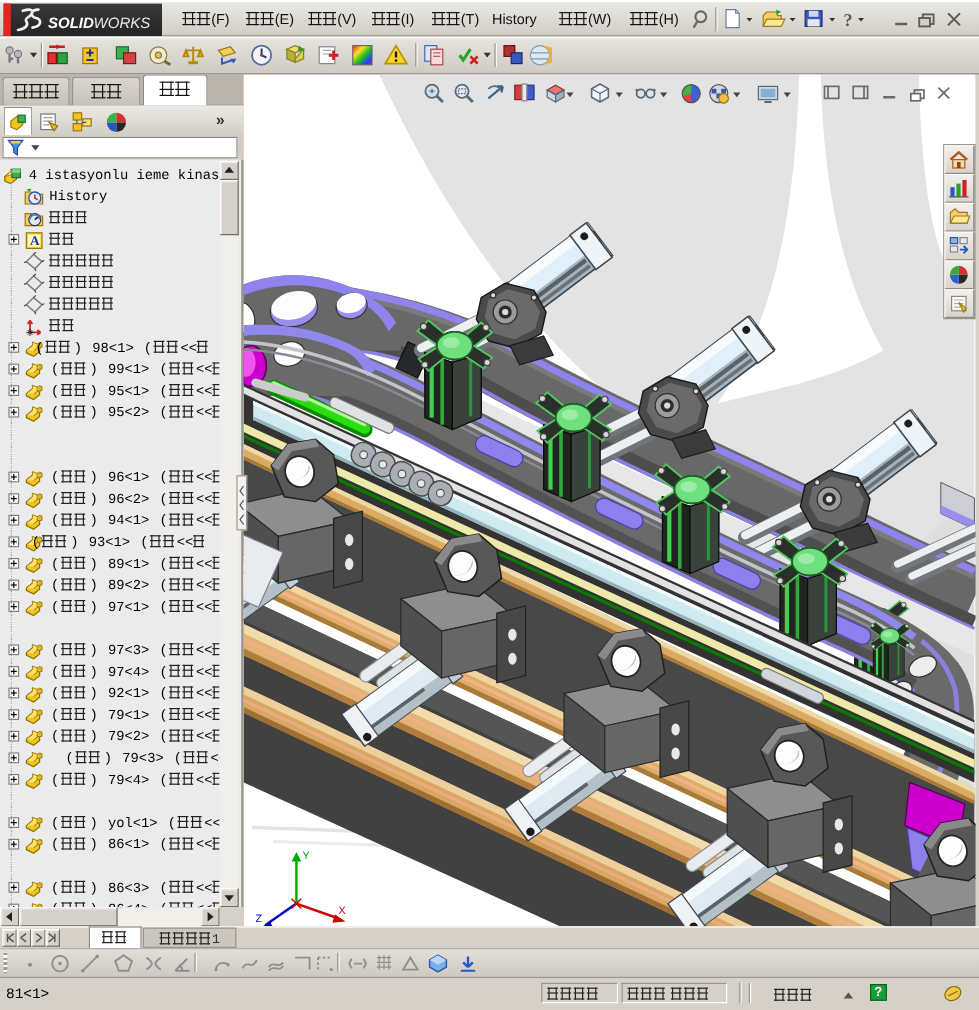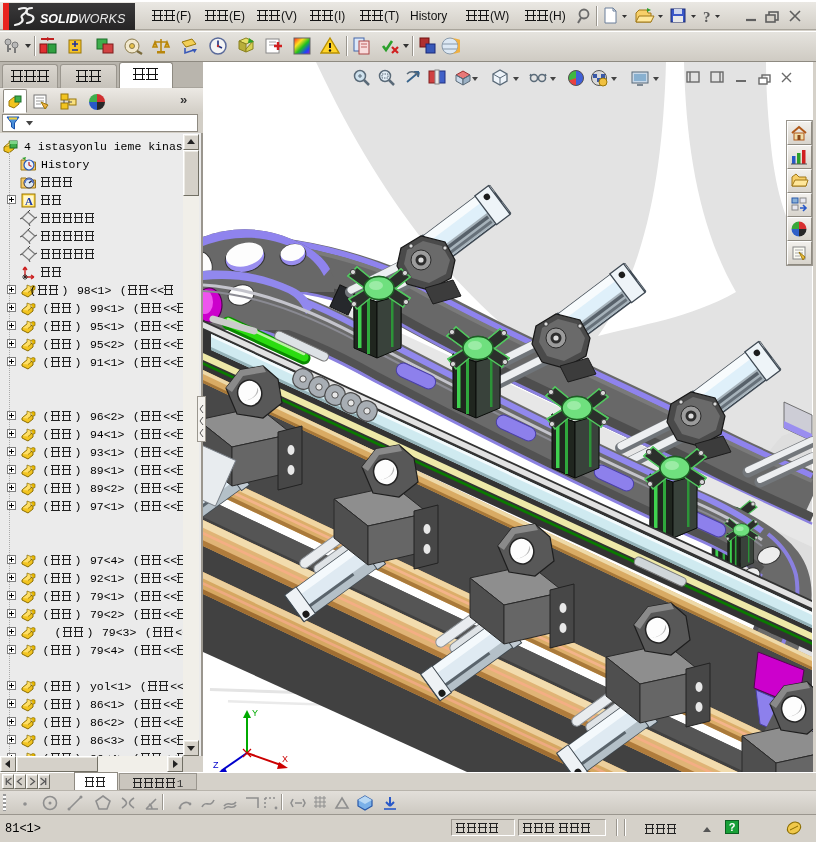--- a/index.html
+++ b/index.html
@@ -316,28 +316,28 @@
     </div>
     <div class="treerow" style="top:335px">
       <span class="plus" style="top:4px"></span>
       <span class="ticon" style="left:20px"><svg width="17" height="16" viewBox="0 0 17 16">
           <path d="M2,10 L7,6 L13,8 L13,11 L8,15 L2,12 Z" fill="#f2c420" stroke="#8a6d00"></path>
           <path d="M2,10 L7,6 L7,3 L11,4.5 L11,8.2 L8,10.5" fill="#ffdf66" stroke="#8a6d00" stroke-width="0.7"></path>
           <path d="M11,4.5 L13,3.5 L15,4.2 L15,7.5 L13,8" fill="#e8b800" stroke="#8a6d00" stroke-width="0.7"></path>
         </svg></span>
       <span class="ttext mono" style="left:41px"><span class="pn">(</span><span class="zs"></span><span class="zs"></span><span class="pn">)</span> 95&lt;2&gt; <span class="pn">(</span><span class="zs"></span><span class="zs"></span>&lt;&lt;<span class="zs"></span></span>
     </div>
-    <div class="treerow" style="top:353px">
-      <span class="plus" style="top:4px"></span>
-      <span class="ticon" style="left:20px"><svg width="17" height="16" viewBox="0 0 17 16">
-          <path d="M2,10 L7,6 L13,8 L13,11 L8,15 L2,12 Z" fill="#f2c420" stroke="#8a6d00"></path>
-          <path d="M2,10 L7,6 L7,3 L11,4.5 L11,8.2 L8,10.5" fill="#ffdf66" stroke="#8a6d00" stroke-width="0.7"></path>
-          <path d="M11,4.5 L13,3.5 L15,4.2 L15,7.5 L13,8" fill="#e8b800" stroke="#8a6d00" stroke-width="0.7"></path>
-        </svg></span>
-      <span class="ttext mono" style="left:41px"><span class="pn">(</span><span class="zs"></span><span class="zs"></span><span class="pn">)</span> 91&lt;1&gt; <span class="pn">(</span><span class="zs"></span><span class="zs"></span>&lt;&lt;<span class="zs"></span></span>
+    <div class="treerow" style="top:389px">
+      <span class="plus" style="top:4px"></span>
+      <span class="ticon" style="left:20px"><svg width="17" height="16" viewBox="0 0 17 16">
+          <path d="M2,10 L7,6 L13,8 L13,11 L8,15 L2,12 Z" fill="#f2c420" stroke="#8a6d00"></path>
+          <path d="M2,10 L7,6 L7,3 L11,4.5 L11,8.2 L8,10.5" fill="#ffdf66" stroke="#8a6d00" stroke-width="0.7"></path>
+          <path d="M11,4.5 L13,3.5 L15,4.2 L15,7.5 L13,8" fill="#e8b800" stroke="#8a6d00" stroke-width="0.7"></path>
+        </svg></span>
+      <span class="ttext mono" style="left:41px"><span class="pn">(</span><span class="zs"></span><span class="zs"></span><span class="pn">)</span> 96&lt;1&gt; <span class="pn">(</span><span class="zs"></span><span class="zs"></span>&lt;&lt;<span class="zs"></span></span>
     </div>
     <div class="treerow" style="top:407px">
       <span class="plus" style="top:4px"></span>
       <span class="ticon" style="left:20px"><svg width="17" height="16" viewBox="0 0 17 16">
           <path d="M2,10 L7,6 L13,8 L13,11 L8,15 L2,12 Z" fill="#f2c420" stroke="#8a6d00"></path>
           <path d="M2,10 L7,6 L7,3 L11,4.5 L11,8.2 L8,10.5" fill="#ffdf66" stroke="#8a6d00" stroke-width="0.7"></path>
           <path d="M11,4.5 L13,3.5 L15,4.2 L15,7.5 L13,8" fill="#e8b800" stroke="#8a6d00" stroke-width="0.7"></path>
         </svg></span>
       <span class="ttext mono" style="left:41px"><span class="pn">(</span><span class="zs"></span><span class="zs"></span><span class="pn">)</span> 96&lt;2&gt; <span class="pn">(</span><span class="zs"></span><span class="zs"></span>&lt;&lt;<span class="zs"></span></span>
     </div>
@@ -350,21 +350,21 @@
         </svg></span>
       <span class="ttext mono" style="left:41px"><span class="pn">(</span><span class="zs"></span><span class="zs"></span><span class="pn">)</span> 94&lt;1&gt; <span class="pn">(</span><span class="zs"></span><span class="zs"></span>&lt;&lt;<span class="zs"></span></span>
     </div>
     <div class="treerow" style="top:443px">
       <span class="plus" style="top:4px"></span>
       <span class="ticon" style="left:20px"><svg width="17" height="16" viewBox="0 0 17 16">
           <path d="M2,10 L7,6 L13,8 L13,11 L8,15 L2,12 Z" fill="#f2c420" stroke="#8a6d00"></path>
           <path d="M2,10 L7,6 L7,3 L11,4.5 L11,8.2 L8,10.5" fill="#ffdf66" stroke="#8a6d00" stroke-width="0.7"></path>
           <path d="M11,4.5 L13,3.5 L15,4.2 L15,7.5 L13,8" fill="#e8b800" stroke="#8a6d00" stroke-width="0.7"></path>
         </svg></span>
-      <span class="ttext mono" style="left:41px"><span class="pn">(</span><span class="zs"></span><span class="zs"></span><span class="pn">)</span> 93&lt;1&gt; <span class="pn">(</span><span class="zs"></span><span class="zs"></span>&lt;&lt;<span class="zs"></span></span>
+      <span class="ttext mono" style="left:25px"><span class="pn">(</span><span class="zs"></span><span class="zs"></span><span class="pn">)</span> 93&lt;1&gt; <span class="pn">(</span><span class="zs"></span><span class="zs"></span>&lt;&lt;<span class="zs"></span></span>
     </div>
     <div class="treerow" style="top:461px">
       <span class="plus" style="top:4px"></span>
       <span class="ticon" style="left:20px"><svg width="17" height="16" viewBox="0 0 17 16">
           <path d="M2,10 L7,6 L13,8 L13,11 L8,15 L2,12 Z" fill="#f2c420" stroke="#8a6d00"></path>
           <path d="M2,10 L7,6 L7,3 L11,4.5 L11,8.2 L8,10.5" fill="#ffdf66" stroke="#8a6d00" stroke-width="0.7"></path>
           <path d="M11,4.5 L13,3.5 L15,4.2 L15,7.5 L13,8" fill="#e8b800" stroke="#8a6d00" stroke-width="0.7"></path>
         </svg></span>
       <span class="ttext mono" style="left:41px"><span class="pn">(</span><span class="zs"></span><span class="zs"></span><span class="pn">)</span> 89&lt;1&gt; <span class="pn">(</span><span class="zs"></span><span class="zs"></span>&lt;&lt;<span class="zs"></span></span>
     </div>
@@ -379,20 +379,29 @@
     </div>
     <div class="treerow" style="top:497px">
       <span class="plus" style="top:4px"></span>
       <span class="ticon" style="left:20px"><svg width="17" height="16" viewBox="0 0 17 16">
           <path d="M2,10 L7,6 L13,8 L13,11 L8,15 L2,12 Z" fill="#f2c420" stroke="#8a6d00"></path>
           <path d="M2,10 L7,6 L7,3 L11,4.5 L11,8.2 L8,10.5" fill="#ffdf66" stroke="#8a6d00" stroke-width="0.7"></path>
           <path d="M11,4.5 L13,3.5 L15,4.2 L15,7.5 L13,8" fill="#e8b800" stroke="#8a6d00" stroke-width="0.7"></path>
         </svg></span>
       <span class="ttext mono" style="left:41px"><span class="pn">(</span><span class="zs"></span><span class="zs"></span><span class="pn">)</span> 97&lt;1&gt; <span class="pn">(</span><span class="zs"></span><span class="zs"></span>&lt;&lt;<span class="zs"></span></span>
     </div>
+    <div class="treerow" style="top:533px">
+      <span class="plus" style="top:4px"></span>
+      <span class="ticon" style="left:20px"><svg width="17" height="16" viewBox="0 0 17 16">
+          <path d="M2,10 L7,6 L13,8 L13,11 L8,15 L2,12 Z" fill="#f2c420" stroke="#8a6d00"></path>
+          <path d="M2,10 L7,6 L7,3 L11,4.5 L11,8.2 L8,10.5" fill="#ffdf66" stroke="#8a6d00" stroke-width="0.7"></path>
+          <path d="M11,4.5 L13,3.5 L15,4.2 L15,7.5 L13,8" fill="#e8b800" stroke="#8a6d00" stroke-width="0.7"></path>
+        </svg></span>
+      <span class="ttext mono" style="left:41px"><span class="pn">(</span><span class="zs"></span><span class="zs"></span><span class="pn">)</span> 97&lt;3&gt; <span class="pn">(</span><span class="zs"></span><span class="zs"></span>&lt;&lt;<span class="zs"></span></span>
+    </div>
     <div class="treerow" style="top:551px">
       <span class="plus" style="top:4px"></span>
       <span class="ticon" style="left:20px"><svg width="17" height="16" viewBox="0 0 17 16">
           <path d="M2,10 L7,6 L13,8 L13,11 L8,15 L2,12 Z" fill="#f2c420" stroke="#8a6d00"></path>
           <path d="M2,10 L7,6 L7,3 L11,4.5 L11,8.2 L8,10.5" fill="#ffdf66" stroke="#8a6d00" stroke-width="0.7"></path>
           <path d="M11,4.5 L13,3.5 L15,4.2 L15,7.5 L13,8" fill="#e8b800" stroke="#8a6d00" stroke-width="0.7"></path>
         </svg></span>
       <span class="ttext mono" style="left:41px"><span class="pn">(</span><span class="zs"></span><span class="zs"></span><span class="pn">)</span> 97&lt;4&gt; <span class="pn">(</span><span class="zs"></span><span class="zs"></span>&lt;&lt;<span class="zs"></span></span>
     </div>
     <div class="treerow" style="top:569px">
@@ -450,29 +459,20 @@
       <span class="ttext mono" style="left:41px"><span class="pn">(</span><span class="zs"></span><span class="zs"></span><span class="pn">)</span> yol&lt;1&gt; <span class="pn">(</span><span class="zs"></span><span class="zs"></span>&lt;&lt;</span>
     </div>
     <div class="treerow" style="top:695px">
       <span class="plus" style="top:4px"></span>
       <span class="ticon" style="left:20px"><svg width="17" height="16" viewBox="0 0 17 16">
           <path d="M2,10 L7,6 L13,8 L13,11 L8,15 L2,12 Z" fill="#f2c420" stroke="#8a6d00"></path>
           <path d="M2,10 L7,6 L7,3 L11,4.5 L11,8.2 L8,10.5" fill="#ffdf66" stroke="#8a6d00" stroke-width="0.7"></path>
           <path d="M11,4.5 L13,3.5 L15,4.2 L15,7.5 L13,8" fill="#e8b800" stroke="#8a6d00" stroke-width="0.7"></path>
         </svg></span>
       <span class="ttext mono" style="left:41px"><span class="pn">(</span><span class="zs"></span><span class="zs"></span><span class="pn">)</span> 86&lt;1&gt; <span class="pn">(</span><span class="zs"></span><span class="zs"></span>&lt;&lt;<span class="zs"></span></span>
-    </div>
-    <div class="treerow" style="top:713px">
-      <span class="plus" style="top:4px"></span>
-      <span class="ticon" style="left:20px"><svg width="17" height="16" viewBox="0 0 17 16">
-          <path d="M2,10 L7,6 L13,8 L13,11 L8,15 L2,12 Z" fill="#f2c420" stroke="#8a6d00"></path>
-          <path d="M2,10 L7,6 L7,3 L11,4.5 L11,8.2 L8,10.5" fill="#ffdf66" stroke="#8a6d00" stroke-width="0.7"></path>
-          <path d="M11,4.5 L13,3.5 L15,4.2 L15,7.5 L13,8" fill="#e8b800" stroke="#8a6d00" stroke-width="0.7"></path>
-        </svg></span>
-      <span class="ttext mono" style="left:41px"><span class="pn">(</span><span class="zs"></span><span class="zs"></span><span class="pn">)</span> 86&lt;2&gt; <span class="pn">(</span><span class="zs"></span><span class="zs"></span>&lt;&lt;<span class="zs"></span></span>
     </div>
     <div class="treerow" style="top:731px">
       <span class="plus" style="top:4px"></span>
       <span class="ticon" style="left:20px"><svg width="17" height="16" viewBox="0 0 17 16">
           <path d="M2,10 L7,6 L13,8 L13,11 L8,15 L2,12 Z" fill="#f2c420" stroke="#8a6d00"></path>
           <path d="M2,10 L7,6 L7,3 L11,4.5 L11,8.2 L8,10.5" fill="#ffdf66" stroke="#8a6d00" stroke-width="0.7"></path>
           <path d="M11,4.5 L13,3.5 L15,4.2 L15,7.5 L13,8" fill="#e8b800" stroke="#8a6d00" stroke-width="0.7"></path>
         </svg></span>
       <span class="ttext mono" style="left:41px"><span class="pn">(</span><span class="zs"></span><span class="zs"></span><span class="pn">)</span> 86&lt;3&gt; <span class="pn">(</span><span class="zs"></span><span class="zs"></span>&lt;&lt;<span class="zs"></span></span>
     </div>

